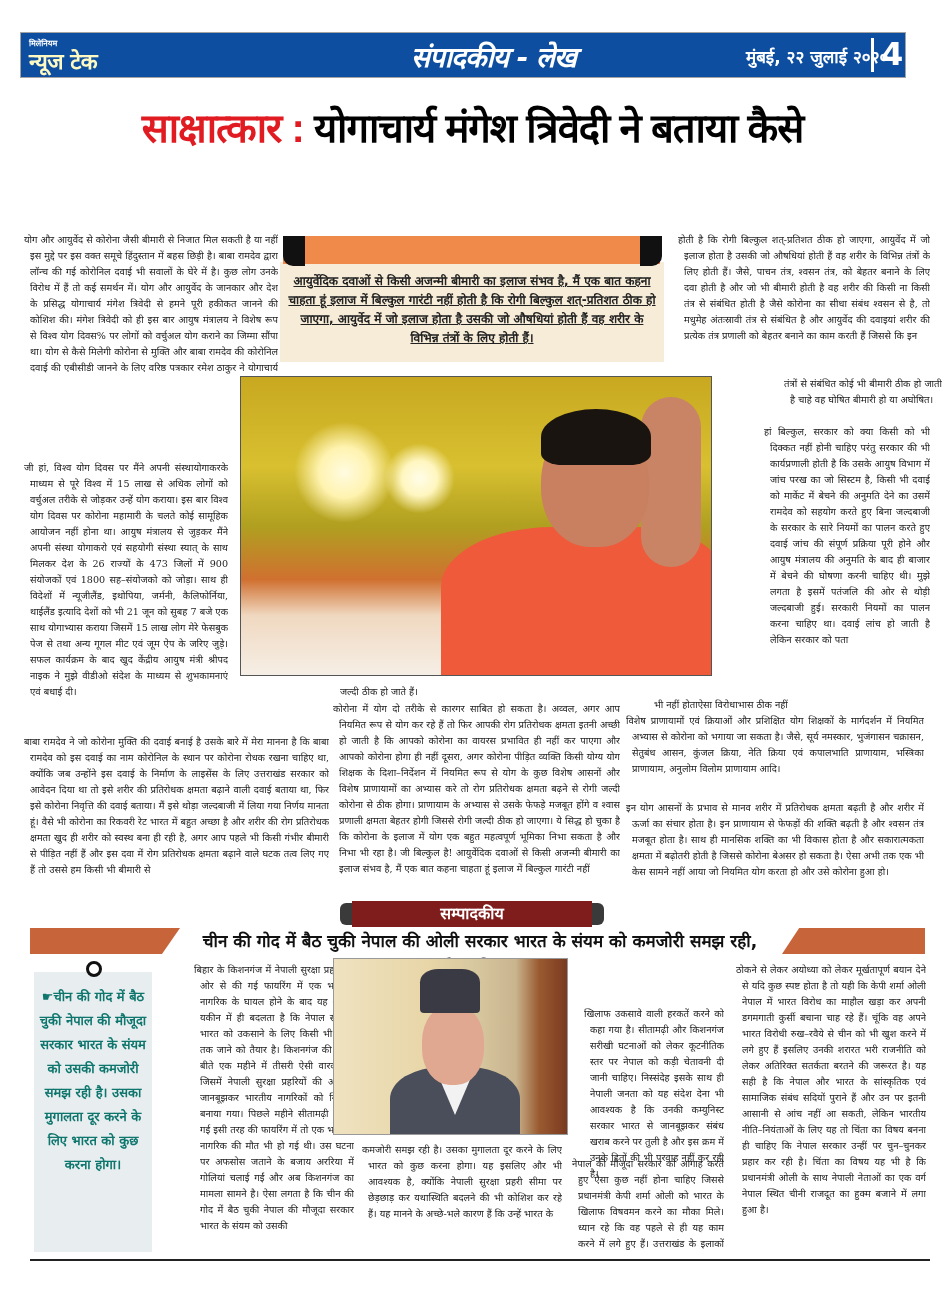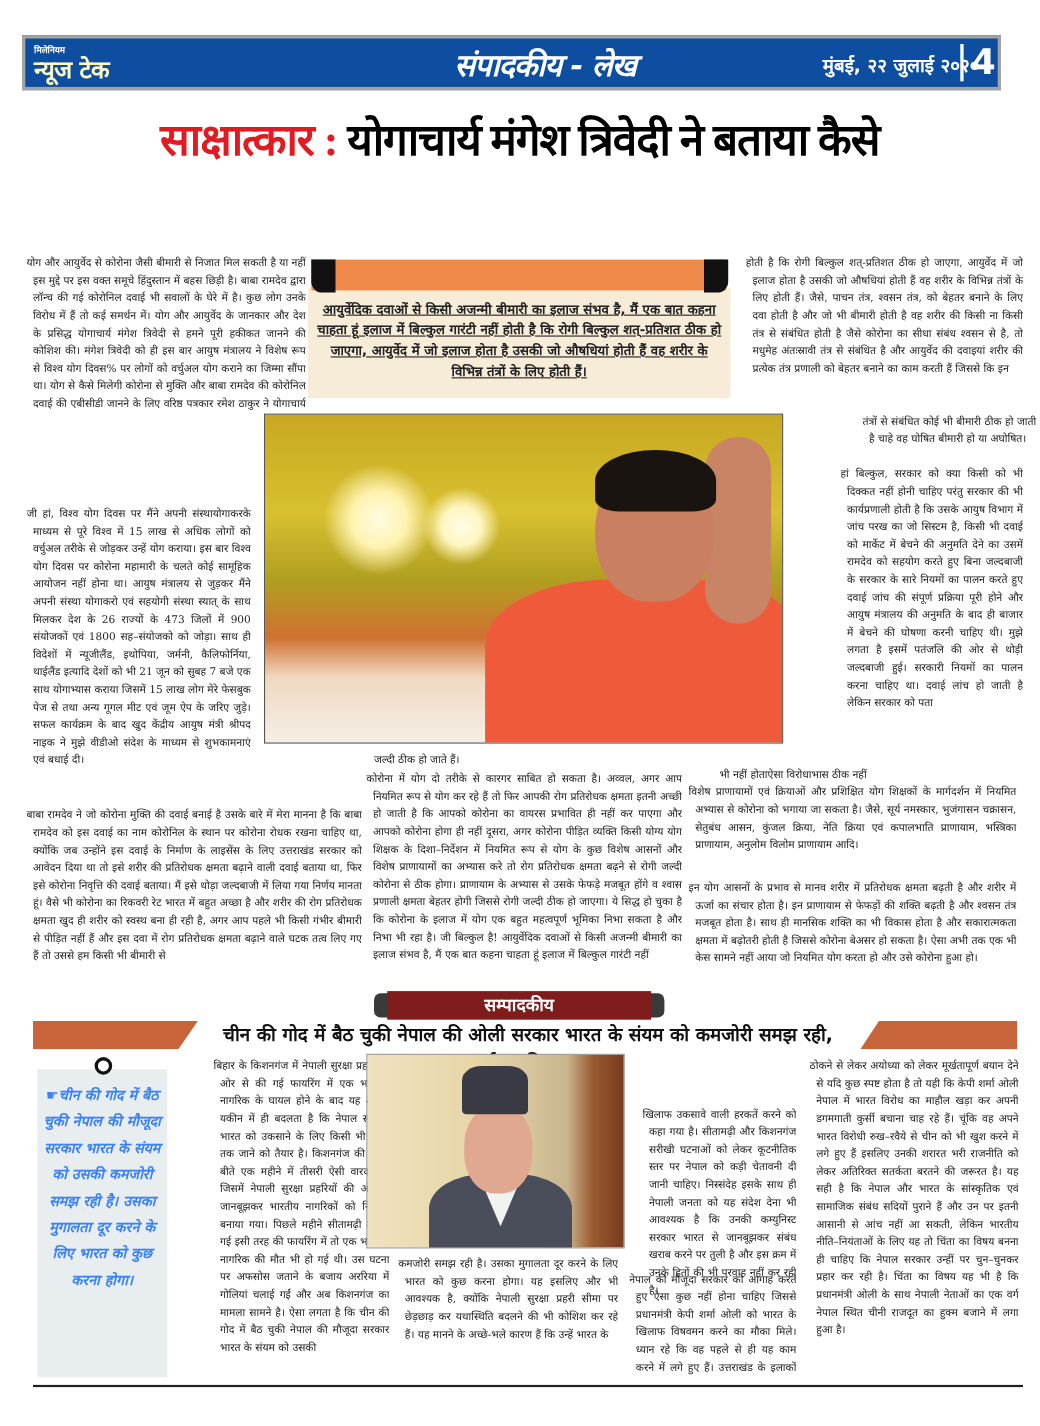--- a/index.html
+++ b/index.html
@@ -1,27 +1,27 @@
 <!DOCTYPE html>
 <html><head>
 <meta charset="utf-8">
 <style>
   html,body{margin:0;padding:0;background:#fff;}
   body{width:945px;height:1296px;position:relative;overflow:hidden;font-family:"DejaVu Sans",sans-serif;color:#111;}
   .abs{position:absolute;}
   
-  .masthead{left:20px;top:32px;width:884px;height:44px;background:#0d4ea0;border:3px solid #a3a3a3;}
+  .masthead{left:20px;top:32px;width:884px;height:44px;background:#0d4ea0;border:1px solid #a3a3a3;}
   .brand-small{left:8px;top:4px;font-size:8px;color:#fff;font-weight:bold;}
   .brand{left:8px;top:12px;font-size:22px;color:#fef9c3;font-weight:bold;letter-spacing:-0.5px;}
   .section-title{left:390px;top:4px;font-size:28px;color:#fff;font-weight:bold;font-style:italic;letter-spacing:-1px;}
   .dateline{left:725px;top:12px;font-size:17px;color:#fff;font-weight:bold;}
   .pagesep{left:850px;top:5px;width:3px;height:34px;background:#fff;}
   .pagenum{left:860px;top:2px;font-size:32px;color:#fff;font-weight:bold;}
   
-  .headline{left:20px;top:98px;width:905px;text-align:center;font-family:Liberation Serif, serif;font-weight:bold;font-size:40px;line-height:60px;color:#000;letter-spacing:-1px;}
+  .headline{left:20px;top:98px;width:905px;text-align:center;font-family:Liberation Sans, sans-serif;font-weight:bold;font-size:40px;line-height:60px;color:#000;letter-spacing:-1px;}
   .headline .kicker{color:#e11b22;}
   
   .col{font-family:"DejaVu Serif",serif;font-size:9.6px;line-height:16px;color:#222;text-align:justify;}
   .col p{margin:0;text-indent:-6px;padding-left:6px;}
   
   .quote-bar{left:283px;top:236px;width:377px;height:28px;background:#f08a4b;}
   .quote-tab-l{left:283px;top:236px;width:22px;height:30px;background:#111;border-radius:0 0 0 10px;}
   .quote-tab-r{left:640px;top:236px;width:22px;height:30px;background:#111;border-radius:0 0 10px 0;}
   .quote-box{left:280px;top:262px;width:384px;height:100px;background:#f7ecd8;}
   .quote-text{left:285px;top:272px;width:374px;font-size:12px;line-height:19px;text-align:center;font-weight:bold;text-decoration:underline;color:#222;}
@@ -36,21 +36,21 @@
   .p1-arm{left:400px;top:20px;width:60px;height:170px;background:#c98466;border-radius:30px;}
   
   .banner-l{left:340px;top:903px;width:14px;height:22px;background:#3a3a3a;border-radius:6px 0 0 6px;}
   .banner-r{left:590px;top:903px;width:14px;height:22px;background:#3a3a3a;border-radius:0 6px 6px 0;}
   .banner{left:352px;top:901px;width:240px;height:26px;background:#7f1d1d;color:#fff;text-align:center;font-size:16px;font-weight:bold;line-height:26px;}
   .stripe-l{left:30px;top:928px;width:150px;height:26px;background:#c8643a;clip-path:polygon(0 0,100% 0,88% 100%,0 100%);}
   .stripe-r{left:782px;top:928px;width:143px;height:26px;background:#c8643a;clip-path:polygon(12% 0,100% 0,100% 100%,0 100%);}
   .subhead{left:180px;top:928px;width:600px;text-align:center;font-size:17px;font-weight:bold;line-height:26px;color:#111;}
   
   .sidebox{left:34px;top:972px;width:118px;height:280px;background:#e8eef0;}
-  .sidebox-text{left:36px;top:985px;width:114px;text-align:center;font-size:13px;line-height:24px;font-weight:bold;color:#3b82f6;font-style:italic;}
+  .sidebox-text{left:36px;top:985px;width:114px;text-align:center;font-size:13px;line-height:24px;font-weight:bold;color:#0f766e;}
   .ring{left:86px;top:961px;width:10px;height:10px;border:3px solid #111;border-radius:50%;background:#fff;}
   
   .photo2{left:333px;top:958px;width:233px;height:175px;border:1px solid #999;overflow:hidden;
     background:linear-gradient(90deg,#efe2c0 0%,#e8d6a8 40%,#d8c8a0 60%,#c9b48e 78%,#9a5a30 88%,#7a3a20 100%);}
   .p2-cap{left:86px;top:10px;width:60px;height:44px;background:#3a3a44;border-radius:30% 30% 4px 4px;}
   .p2-face{left:88px;top:46px;width:62px;height:80px;background:#e0a890;border-radius:45%;}
   .p2-suit{left:56px;top:108px;width:130px;height:80px;background:#4a4e5a;border-radius:40% 40% 0 0;}
   .p2-collar{left:104px;top:116px;width:34px;height:40px;background:#f2f2f2;clip-path:polygon(0 0,100% 0,50% 100%);}
   .bottom-rule{left:30px;top:1259px;width:900px;height:2px;background:#222;}
 </style>

